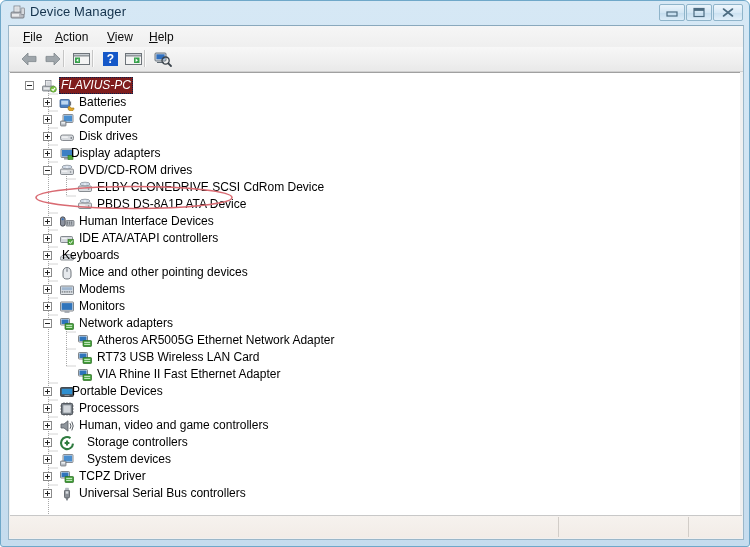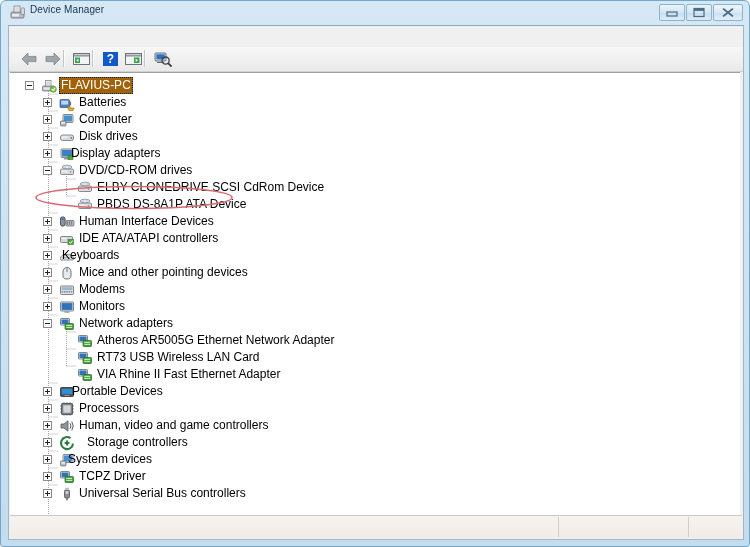--- a/index.html
+++ b/index.html
@@ -44,21 +44,21 @@
     box-sizing: border-box;
   }
   #title-icon {
     position: absolute;
     left: 4px; top: 3px;
     width: 17px; height: 17px;
   }
   #title-text {
     position: absolute;
     left: 25px; top: 3px;
-    font-size: 10px;
+    font-size: 13px;
     color: #15334d;
     letter-spacing: 0.1px;
     white-space: nowrap;
   }
   
   .winbtn {
     position: absolute;
     top: 3px;
     width: 26px;
     height: 17px;
@@ -163,24 +163,25 @@
     position: absolute;
     top: 0px;
     height: 17px;
     line-height: 16px;
     font-size: 12px;
     color: #000000;
     padding: 0 2px;
     white-space: nowrap;
   }
   .row.selected .row-label {
-    background: #a16207;
+    background: #7f1d1d;
     color: #ffffff;
     outline: 1px dotted #00224d;
     outline-offset: -1px;
+    font-style: italic;
   }
   .row-icon {
     position: absolute;
     top: 1px;
     width: 16px;
     height: 16px;
   }
   .toggle {
     position: absolute;
     top: 4px;
@@ -278,20 +279,26 @@
       </div>
       <div class="winbtn" id="btn-close">
         <svg width="28" height="15" viewBox="0 0 28 15">
           <path d="M9.5 4 L18.5 11 M18.5 4 L9.5 11" stroke="#4c6b80" stroke-width="1.6" fill="none" stroke-linecap="round"></path>
         </svg>
       </div>
     </div>
 
     <div id="client">
 
+      <div id="menubar">
+        <div class="menu-item" style="left:8px"><u>F</u>ile</div>
+        <div class="menu-item" style="left:40px"><u>A</u>ction</div>
+        <div class="menu-item" style="left:92px"><u>V</u>iew</div>
+        <div class="menu-item" style="left:134px"><u>H</u>elp</div>
+      </div>
 
       <div id="toolbar">
         <div class="tb-btn" style="left:10px">
           <svg width="21" height="20" viewBox="0 0 21 20">
             <path d="M9 4 L3 10 L9 16 L9 12.6 L17 12.6 L17 7.4 L9 7.4 Z" fill="#9fa6ab" stroke="#7e868c" stroke-width="0.8" stroke-linejoin="round"></path>
           </svg>
         </div>
         <div class="tb-btn" style="left:33px">
           <svg width="21" height="20" viewBox="0 0 21 20">
             <path d="M12 4 L18 10 L12 16 L12 12.6 L4 12.6 L4 7.4 L12 7.4 Z" fill="#9fa6ab" stroke="#7e868c" stroke-width="0.8" stroke-linejoin="round"></path>
@@ -620,21 +627,21 @@
                 <span class="row-label" style="left:75px">Storage controllers</span>
               </div>
               <div class="row" style="top: 378px;">
                 <div class="toggle plus" style="left:33px"></div>
                 <span class="row-icon" style="left:49px"><svg width="16" height="16" viewBox="0 0 16 16">
                     <rect x="4" y="2.5" width="10" height="8" rx="0.8" fill="#dfe3e8" stroke="#6b7178" stroke-width="0.8"></rect>
                     <rect x="5" y="3.5" width="8" height="6" fill="#4a8fd0"></rect>
                     <rect x="1.5" y="9" width="5.5" height="5" rx="0.7" fill="#b7bcc2" stroke="#63686e" stroke-width="0.7"></rect>
                     <rect x="2.4" y="10" width="3.6" height="1.6" fill="#eceef0"></rect>
                   </svg></span>
-                <span class="row-label" style="left:56px">System devices</span>
+                <span class="row-label" style="left:75px">System devices</span>
               </div>
               <div class="row" style="top: 395px;">
                 <div class="toggle plus" style="left:33px"></div>
                 <span class="row-icon" style="left:49px"><svg width="16" height="16" viewBox="0 0 16 16">
                     <rect x="1.5" y="2.5" width="9" height="6.5" rx="0.8" fill="#e2e6ea" stroke="#62686f" stroke-width="0.8"></rect>
                     <rect x="2.5" y="3.5" width="7" height="4.5" fill="#2f74bb"></rect>
                     <rect x="6" y="7.5" width="8.5" height="6" rx="0.8" fill="#3f9c35" stroke="#2a6b23" stroke-width="0.7"></rect>
                     <rect x="7.2" y="8.8" width="6" height="1.2" fill="#bfe6bb"></rect>
                     <rect x="7.2" y="10.8" width="6" height="1.2" fill="#bfe6bb"></rect>
                   </svg></span>

